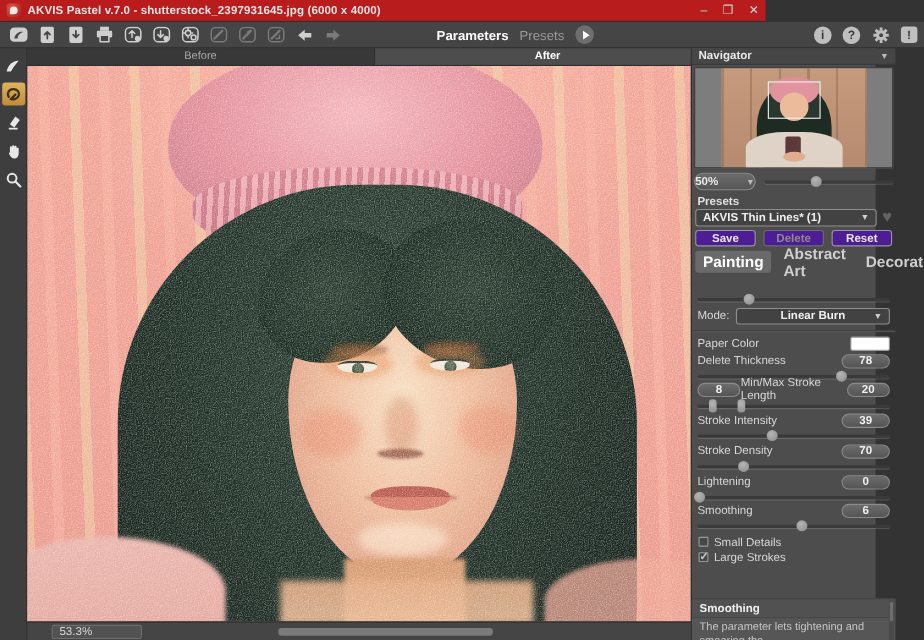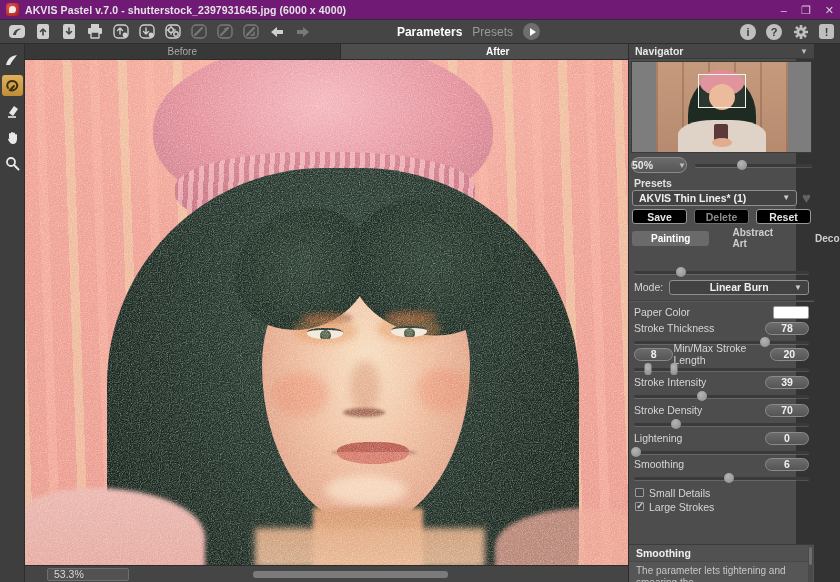--- a/index.html
+++ b/index.html
@@ -1,21 +1,21 @@
 <!DOCTYPE html>
 <html><head>
 <meta charset="utf-8">
 <style>
   * { margin:0; padding:0; box-sizing:border-box; }
   html,body { width:840px; height:582px; overflow:hidden; background:#333; }
   body { font-family:"Liberation Sans", sans-serif; font-size:11px; color:#ddd; position:relative; }
   .abs { position:absolute; }
 
   
-  .titlebar { left:0; top:0; width:840px; height:20px; background:#701a75; display:flex; align-items:center; padding:0 6px; gap:6px; border-bottom:1px solid #2e2e2e; }
+  .titlebar { left:0; top:0; width:696px; height:20px; background:#b91c1c; display:flex; align-items:center; padding:0 6px; gap:6px; border-bottom:1px solid #2e2e2e; }
   .appicon { width:13px; height:13px; border-radius:3px; background:radial-gradient(circle at 35% 35%, #e05a50, #a31d18); position:relative; flex:none; }
   .appicon::after { content:""; position:absolute; left:3px; top:3px; width:7px; height:7px; border-radius:50% 50% 50% 0; background:#f5e9e8; }
   .wtitle { font-size:10.5px; color:#e4e4e4; font-weight:bold; letter-spacing:.1px; }
   .wincontrols { margin-left:auto; display:flex; gap:14px; align-items:center; color:#cfcfcf; font-size:11px; }
   .wincontrols span { cursor:default; line-height:10px; }
 
   
   .toolbar { left:0; top:20px; width:840px; height:24px; background:#454545; display:flex; align-items:center; padding:0 6px; gap:4px; border-bottom:1px solid #2d2d2d; }
   .tbtn { width:22px; height:19px; display:flex; align-items:center; justify-content:center; border-radius:3px; }
   .tbtn svg { display:block; }
@@ -109,24 +109,24 @@
   .handle { position:absolute; top:50%; width:10px; height:10px; border-radius:50%; background:radial-gradient(circle at 40% 35%, #b5b5b5, #8a8a8a); transform:translate(-50%,-50%); }
   .handle.pill { width:7px; height:12px; border-radius:3px; }
 
   .sectlabel { color:#e0e0e0; font-size:10.5px; font-weight:bold; }
   .preslabel { left:5px; top:133px; }
   .presrow { left:3px; top:145px; width:179px; height:17px; display:flex; align-items:center; gap:5px; }
   .dropdown { position:relative; flex:1; height:16px; background:#424242; border:1px solid #8e8e8e; border-radius:3px; display:flex; align-items:center; padding:0 6px; color:#efefef; font-size:10.5px; font-weight:bold; }
   .dropdown .caret { color:#cfcfcf; }
   .heart { font-size:15px; color:#636363; line-height:14px; }
   .btnrow { left:3px; top:165px; width:179px; height:16px; display:flex; gap:7px; }
-  .pbtn { flex:1; height:15px; background:#000000; border:1px solid #989898; border-radius:3px; color:#e6e6e6; font-size:10.5px; font-weight:bold; display:flex; align-items:center; justify-content:center;text-align:right; }
+  .pbtn { flex:1; height:15px; background:#4c1d95; border:1px solid #989898; border-radius:3px; color:#e6e6e6; font-size:10.5px; font-weight:bold; display:flex; align-items:center; justify-content:center;text-align:right; }
   .pbtn.disabled { color:#8b8b8b; border-color:#6c6c6c; }
   .ptabs { left:3px; top:186px; width:179px; height:16px; display:flex; gap:4px; align-items:center; }
-  .ptab { padding:2px 19px; font-size:10px; font-weight:bold; color:#cfcfcf; border-radius:3px; }
+  .ptab { padding:2px 7px; font-size:14px; font-weight:bold; color:#cfcfcf; border-radius:3px; }
   .ptab.active { background:#6a6a6a; color:#fff; }
 
   .prow { left:5px; width:175px; height:14px; display:flex; align-items:center; }
   .plabel { color:#d6d6d6; font-size:10.5px; }
   .plabel.bold { font-weight:bold; color:#ececec; }
   .valuebox { margin-left:auto; width:44px; height:13px; border:1px solid #8a8a8a; border-radius:7px; background:linear-gradient(#6c6c6c,#555); color:#f0f0f0; font-size:10.5px; font-weight:bold; display:flex; align-items:center; justify-content:center; }
   .valuebox.left { margin-left:0; }
   .sliderrow { left:5px; width:175px; height:10px; display:flex; align-items:center; }
   .swatch { margin-left:auto; width:36px; height:13px; background:#fff; border:1px solid #9a9a9a; border-radius:2px; }
   .divider { left:0; width:185px; height:1px; background:#424242; box-shadow:0 1px 0 #585858; }
@@ -410,21 +410,21 @@
   </div>
 
   <div class="abs divider" style="top:256px"></div>
 
   <div class="abs prow" style="top:261px">
     <span class="plabel">Paper Color</span>
     <span class="swatch"></span>
   </div>
 
   <div class="abs prow" style="top:277px">
-    <span class="plabel">Stroke Thickness</span>
+    <span class="plabel">Delete Thickness</span>
     <span class="valuebox">78</span>
   </div>
   <div class="abs sliderrow" style="top:293px">
     <span class="track">
         <span class="handle" style="left: 75%;"></span>
       </span>
   </div>
 
   <div class="abs prow" style="top:303px">
     <span class="valuebox left">8</span>

